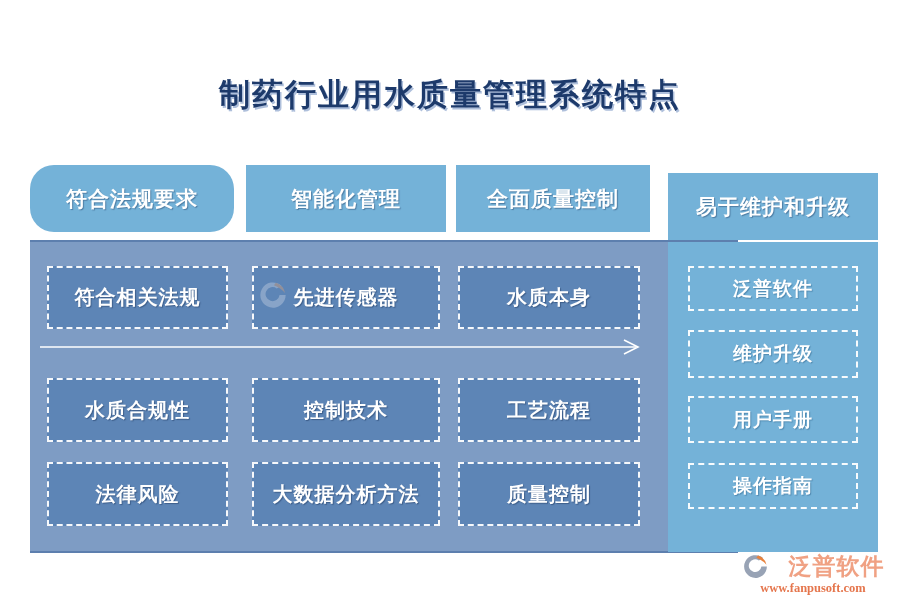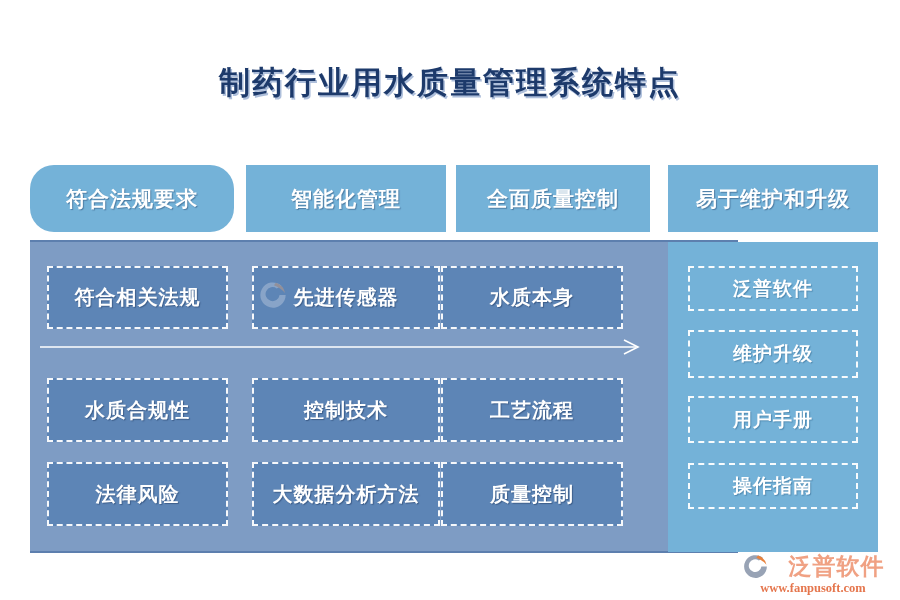--- a/index.html
+++ b/index.html
@@ -5,40 +5,40 @@
   html,body{margin:0;padding:0;}
   body{
     width:900px;height:600px;position:relative;overflow:hidden;
     background:#ffffff;
     font-family:"Liberation Serif","DejaVu Serif",serif;
   }
   .stage{position:absolute;inset:0;}
 
   
   .title{
-    position:absolute;top:62px;left:0;width:100%;
+    position:absolute;top:74px;left:0;width:100%;
     text-align:center;
     font-size:31px;font-weight:bold;letter-spacing:2px;
     color:var(--title-navy,#1d3a6b);
     text-shadow:1.5px 1.5px 0 #aebfdb;
     margin:0;
   }
 
   
   .hdr{
     position:absolute;top:165px;height:67px;
     background:var(--light-blue,#74b2d8);
     color:#ffffff;font-weight:bold;font-size:21px;letter-spacing:1px;
     display:flex;align-items:center;justify-content:center;
     text-shadow:1px 1px 1px rgba(30,60,100,.45);
   }
   .hdr.h1{left:30px;width:204px;border-radius:24px;}
   .hdr.h2{left:246px;width:200px;}
   .hdr.h3{left:456px;width:194px;}
-  .hdr.h4{left:668px;width:210px;}
+  .hdr.h4{left:668px;width:210px;margin-top:8px;}
 
   
   .main-panel{
     position:absolute;left:30px;top:240px;width:708px;height:313px;
     background:var(--panel-blue,#7e9cc4);
     border-top:2px solid #5d7fae;border-bottom:2px solid #5d7fae;
     box-sizing:border-box;
     text-align:center;
   }
   .node{
@@ -46,21 +46,21 @@
     background:var(--box-blue,#5d85b6);
     border:2px dashed rgba(255,255,255,.95);
     color:#ffffff;font-weight:bold;font-size:20px;letter-spacing:1px;
     display:flex;align-items:center;justify-content:center;
     text-shadow:1px 1px 1px rgba(30,55,95,.5);
     box-sizing:border-box;
   }
   
   .c1{left:17px;width:181px;}
   .c2{left:222px;width:188px;}
-  .c3{left:411px;width:182px;}
+  .c3{left:428px;width:182px;}
   
   .r1{top:24px;height:63px;}
   .r2{top:136px;height:64px;}
   .r3{top:220px;height:64px;font-family:Liberation Mono, monospace;}
 
   .flow-arrow{position:absolute;left:8px;top:95px;width:606px;height:20px;}
 
   .watermark{
     position:absolute;left:228px;top:38px;width:30px;height:30px;
     opacity:.38;pointer-events:none;z-index:2;

